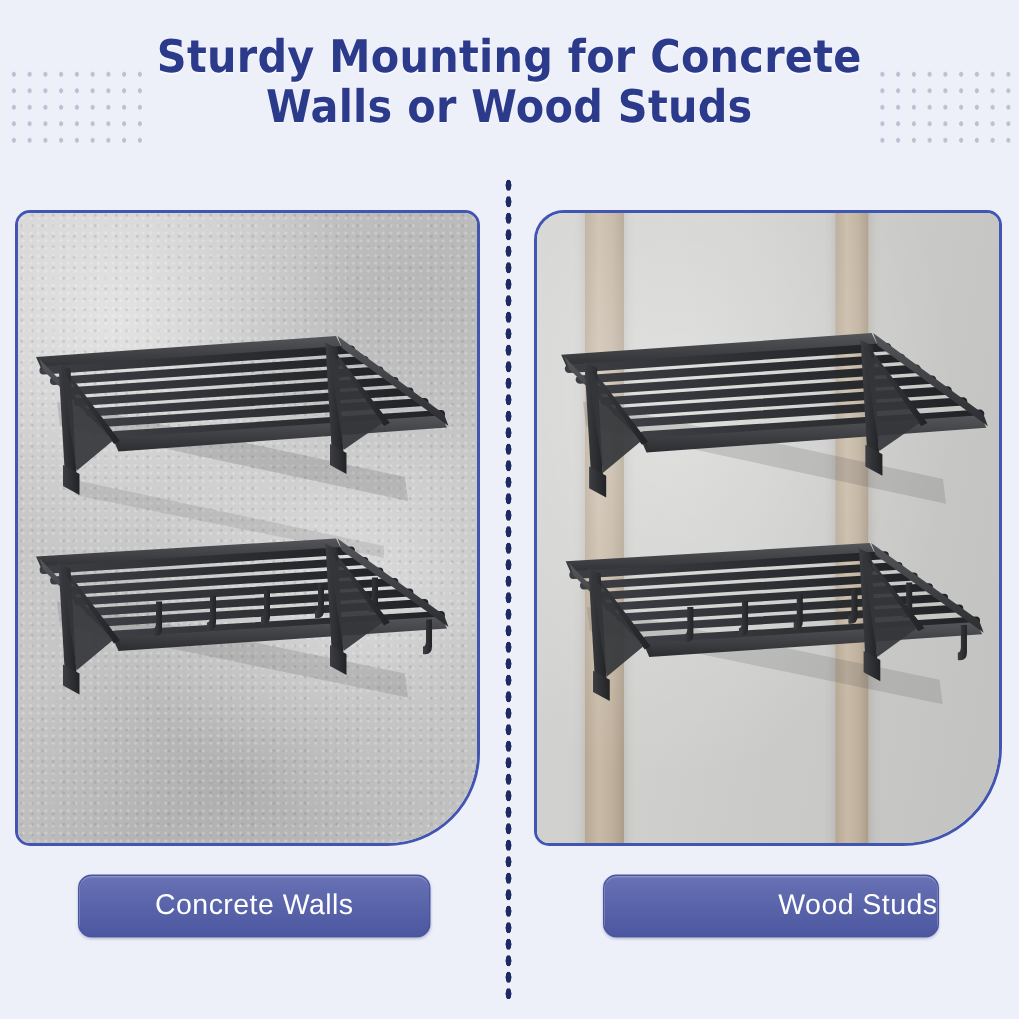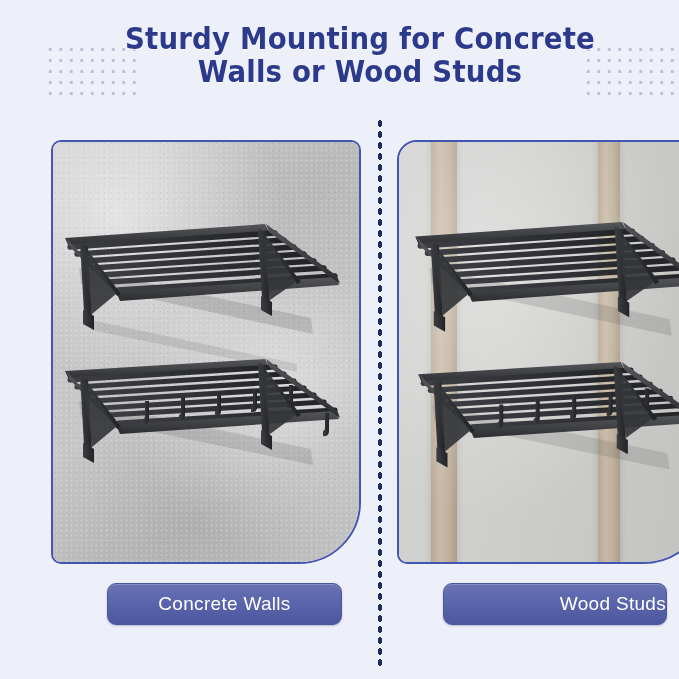--- a/index.html
+++ b/index.html
@@ -3,21 +3,21 @@
 <meta charset="utf-8">
 <style>
   html,body{margin:0;padding:0;}
   body{
     width:679px;height:679px;
     background:#eef0f9;
     font-family:"Liberation Sans", sans-serif;
     overflow:hidden;
     position:relative;
   }
-  .stage{position:absolute;inset:0;margin-left:41px;}
+  .stage{position:absolute;inset:0;}
 
   
   .dotgrid{
     position:absolute;
     background-image:radial-gradient(#b9bdd4 1.45px, transparent 1.6px);
     background-size:10.5px 11px;
     background-position:0 0;
     opacity:.95;
   }
   .dotgrid.left{left:4px;top:44px;width:92px;height:56px;}
@@ -112,21 +112,21 @@
     border:1px solid #4a55a0;
     box-shadow:0 1px 2px rgba(40,50,110,.28), inset 0 1px 0 rgba(255,255,255,.22);
     display:flex;align-items:center;justify-content:center;
   }
   .pill span{
     color:#ffffff;
     font-size:19px;
     letter-spacing:.3px;
     font-family:"Liberation Sans", sans-serif;
   }
-  .pill.left{left:66px;top:583px;width:233px;}
+  .pill.left{left:52px;top:583px;width:233px;}
   .pill.right{left:402px;top:583px;width:222px;justify-content:flex-end;}
 </style>
 </head>
 <body>
 
 <div class="stage">
 
   <div class="dotgrid left"></div>
   <div class="dotgrid right"></div>
 

